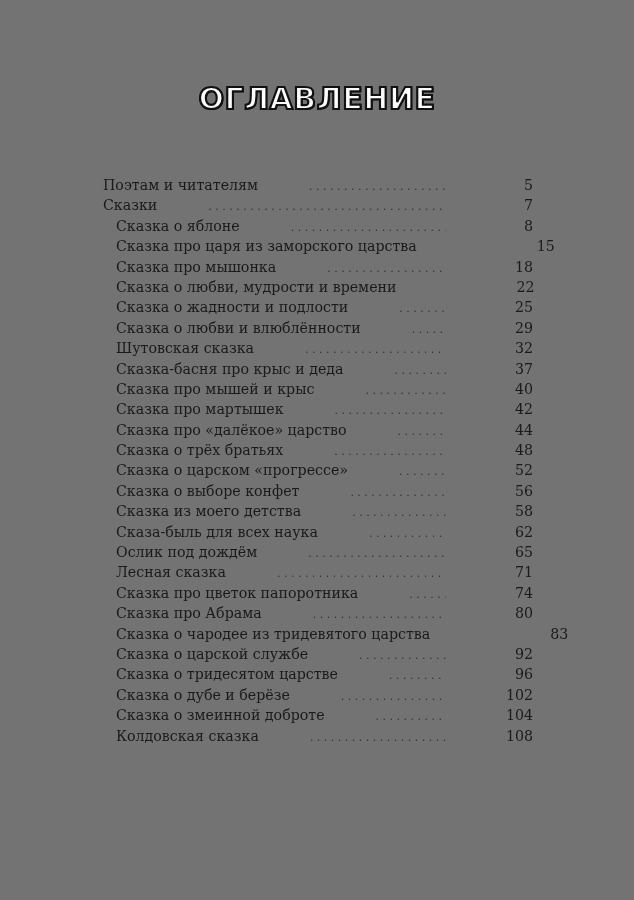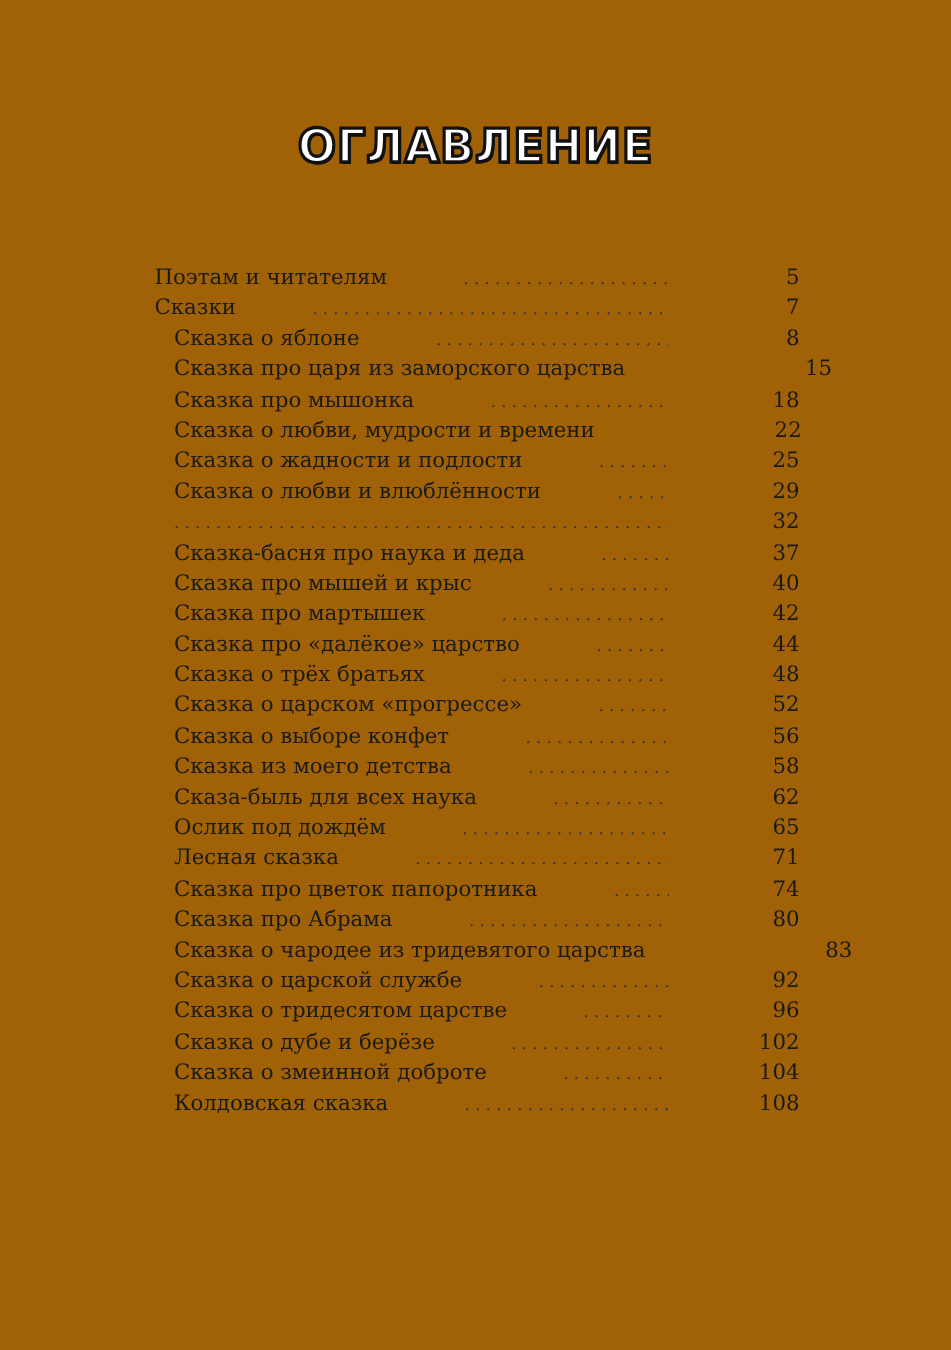--- a/index.html
+++ b/index.html
@@ -12,21 +12,21 @@
       height: 900px;
       position: relative;
       overflow: hidden;
       font-family: "DejaVu Serif", "Liberation Serif", serif;
       color: #1a1a1a;
     }
     .page {
       position: absolute;
       left: 0; top: 0;
       width: 634px; height: 900px;
-      background: #a16207;
+      background: #737373;
     }
     .title {
       position: absolute;
       top: 80px;
       left: 0;
       width: 634px;
       text-align: center;
       font-family: "DejaVu Sans", "Liberation Sans", sans-serif;
       font-weight: bold;
       font-size: 31px;
@@ -119,25 +119,26 @@
         <span class="toc-label">Сказка о жадности и подлости</span>
         <span class="toc-dots"></span>
         <span class="toc-page">25</span>
       </li>
       <li class="toc-row lvl2">
         <span class="toc-label">Сказка о любви и влюблённости</span>
         <span class="toc-dots"></span>
         <span class="toc-page">29</span>
       </li>
       <li class="toc-row lvl2">
+        <span class="toc-label">Шутовская сказка</span>
         <span class="toc-dots"></span>
         <span class="toc-page">32</span>
       </li>
       <li class="toc-row lvl2">
-        <span class="toc-label">Сказка-басня  про наука и деда</span>
+        <span class="toc-label">Сказка-басня  про крыс и деда</span>
         <span class="toc-dots"></span>
         <span class="toc-page">37</span>
       </li>
       <li class="toc-row lvl2">
         <span class="toc-label">Сказка про мышей и крыс</span>
         <span class="toc-dots"></span>
         <span class="toc-page">40</span>
       </li>
       <li class="toc-row lvl2">
         <span class="toc-label">Сказка про мартышек</span>

